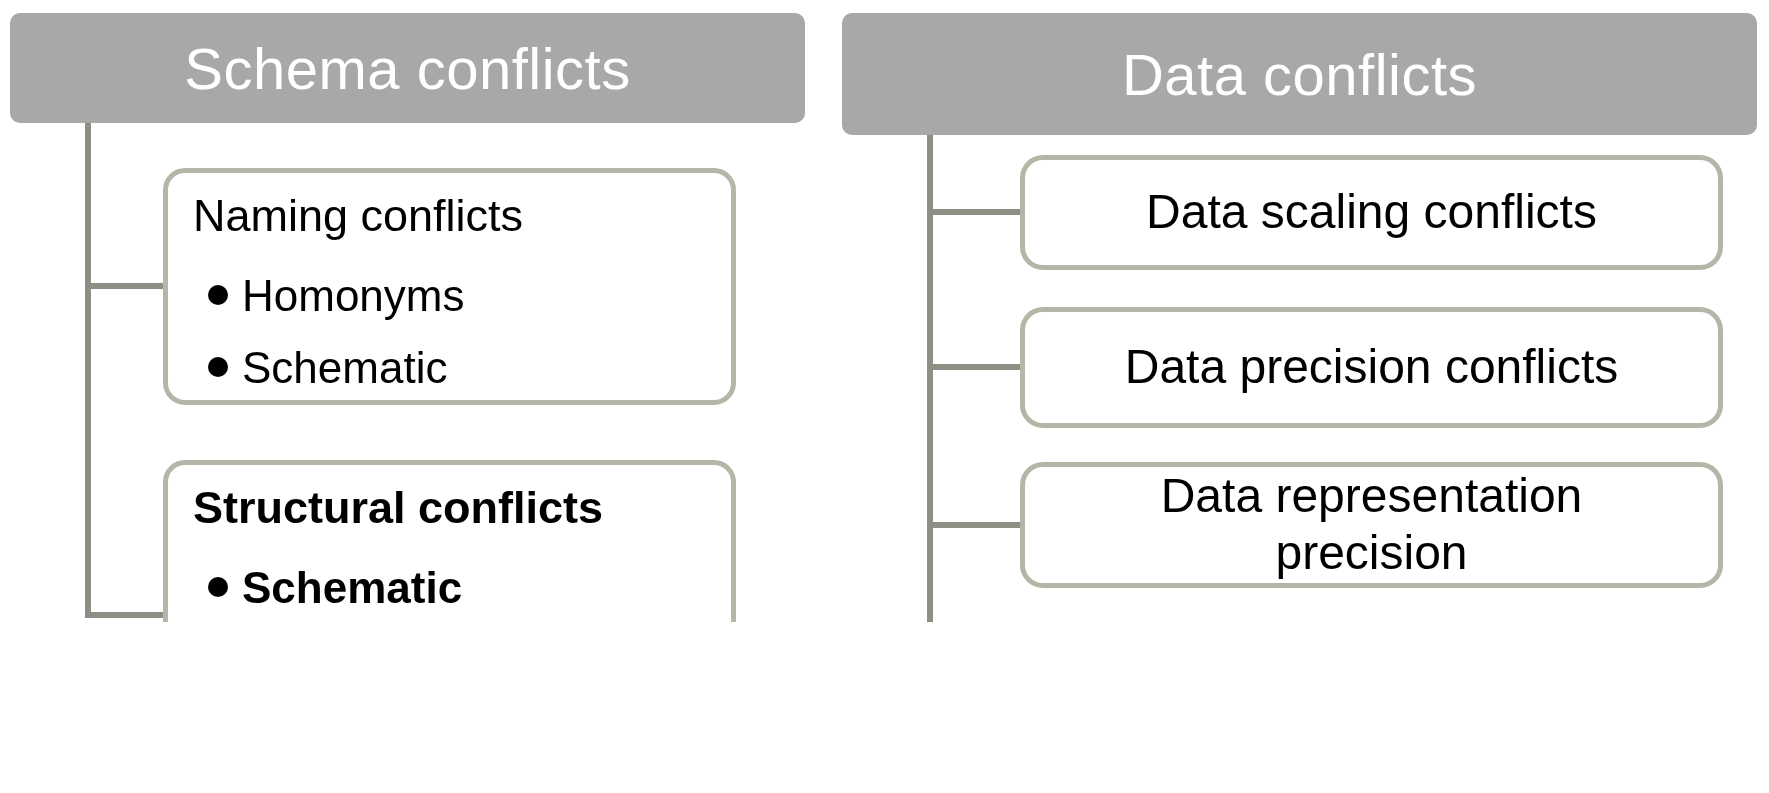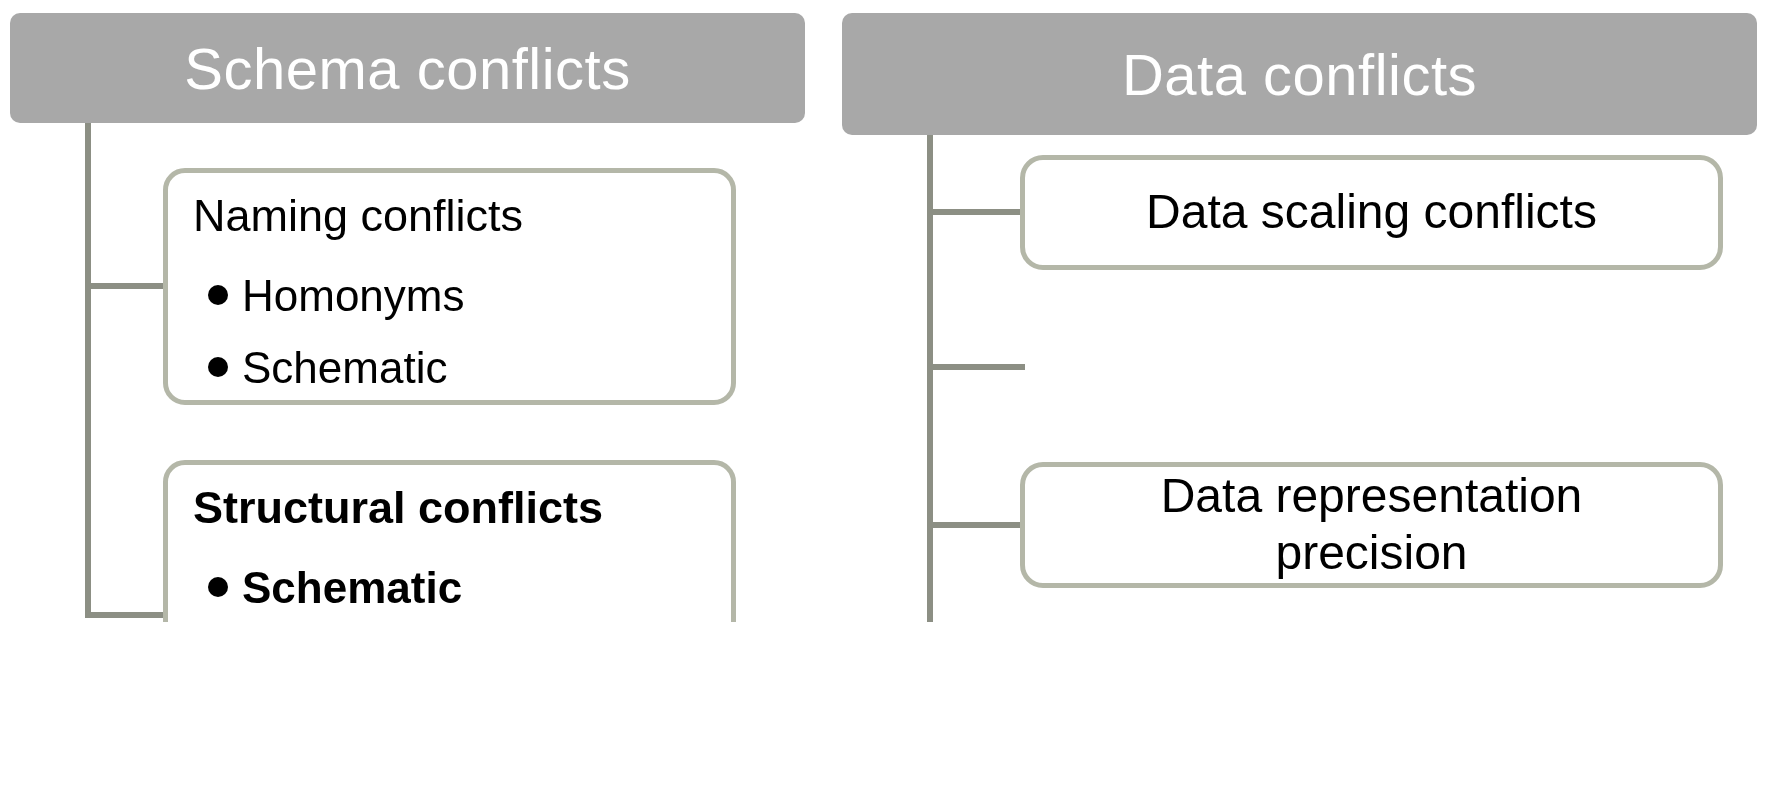--- a/index.html
+++ b/index.html
@@ -141,19 +141,22 @@
       <div class="bullet-row">
         <span class="dot"></span>
       </div>
     </div>
   </div>
 
   <div class="cbox rbox" id="box-scaling">
     <div class="label">Data scaling conflicts</div>
   </div>
 
+  <div class="cbox rbox" id="box-precision">
+    <div class="label">Data precision conflicts</div>
+  </div>
 
   <div class="cbox rbox" id="box-represent">
     <div class="label">Data representation precision</div>
   </div>
 
 
 </div>
 
 </body></html>

